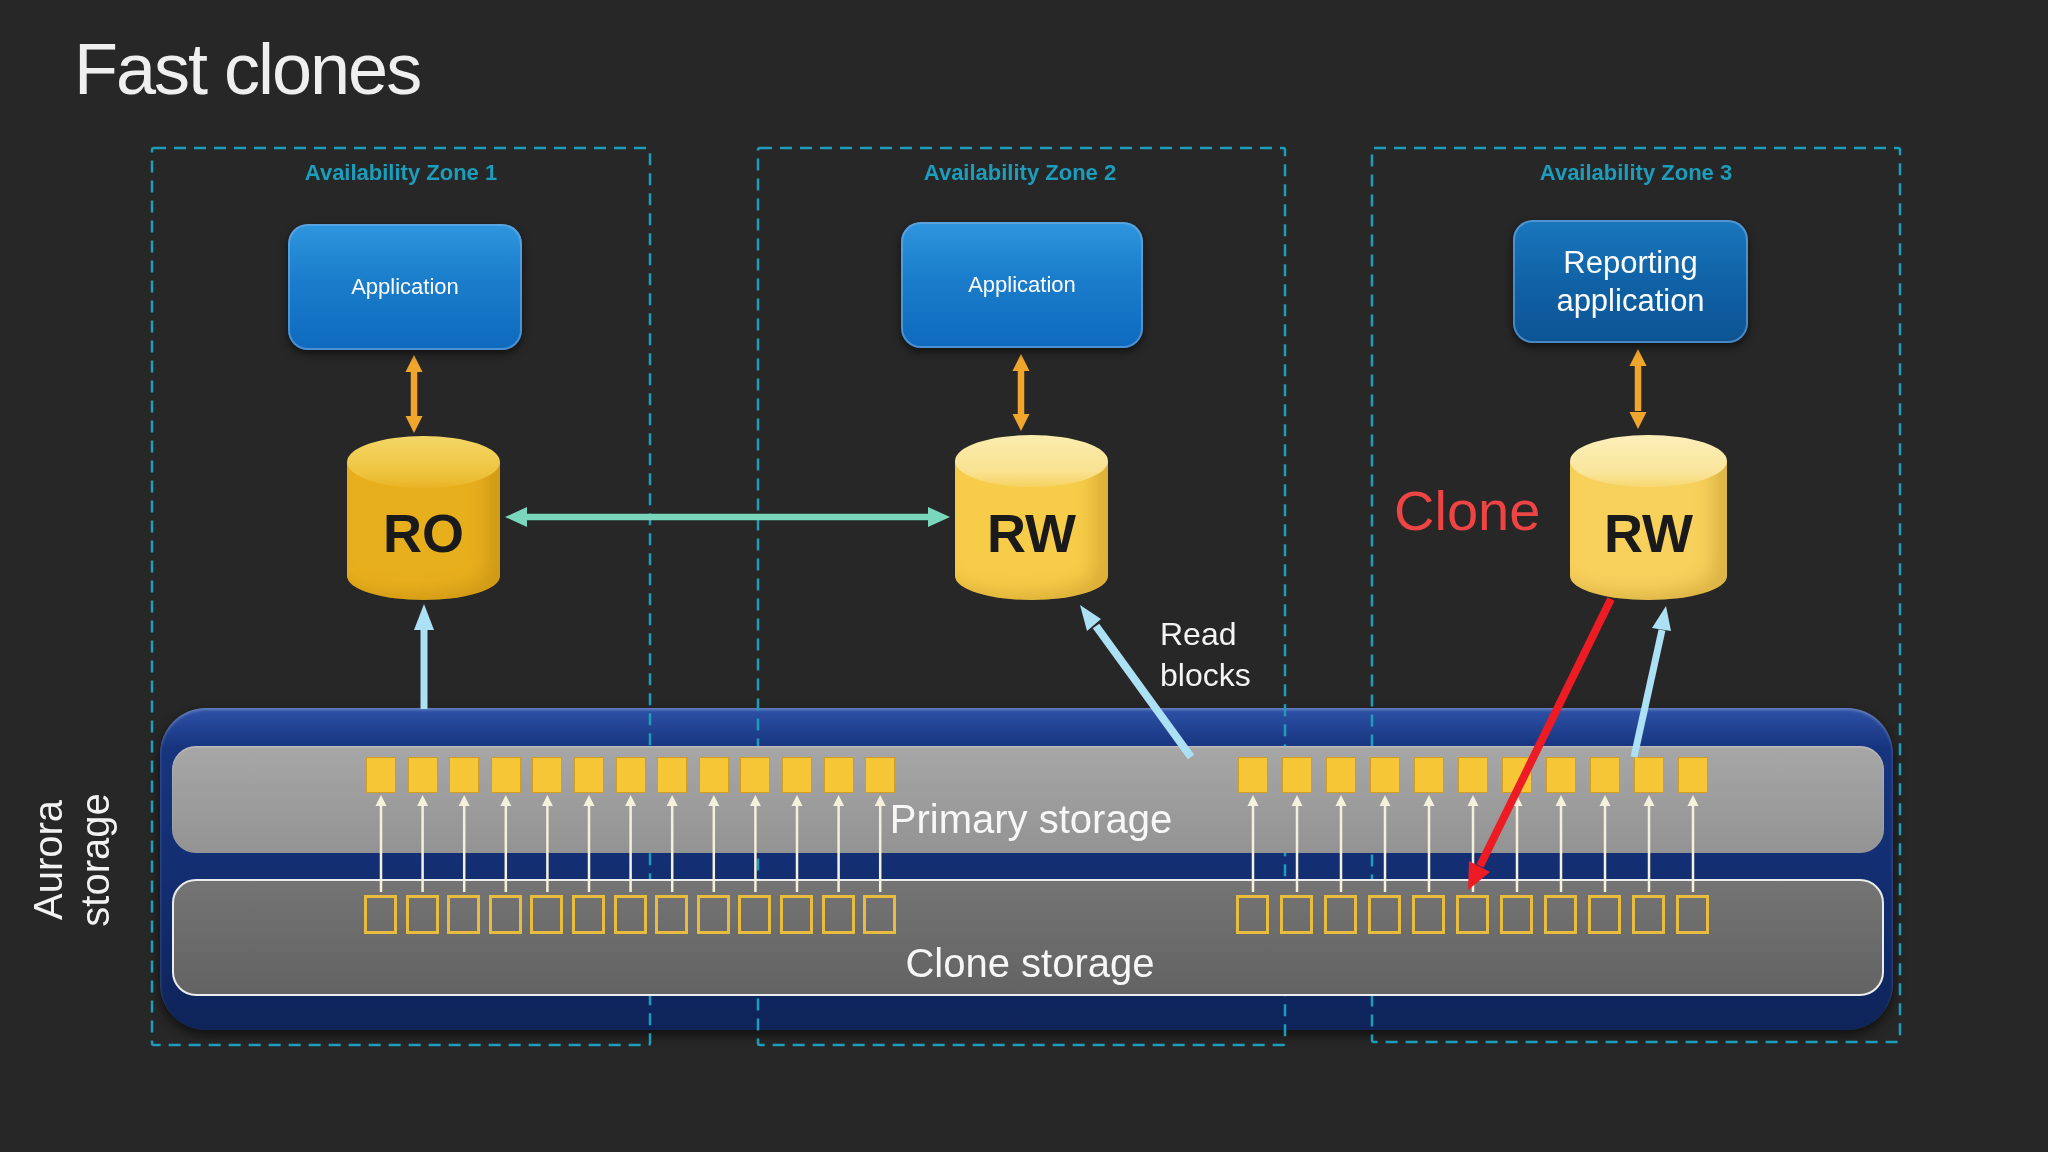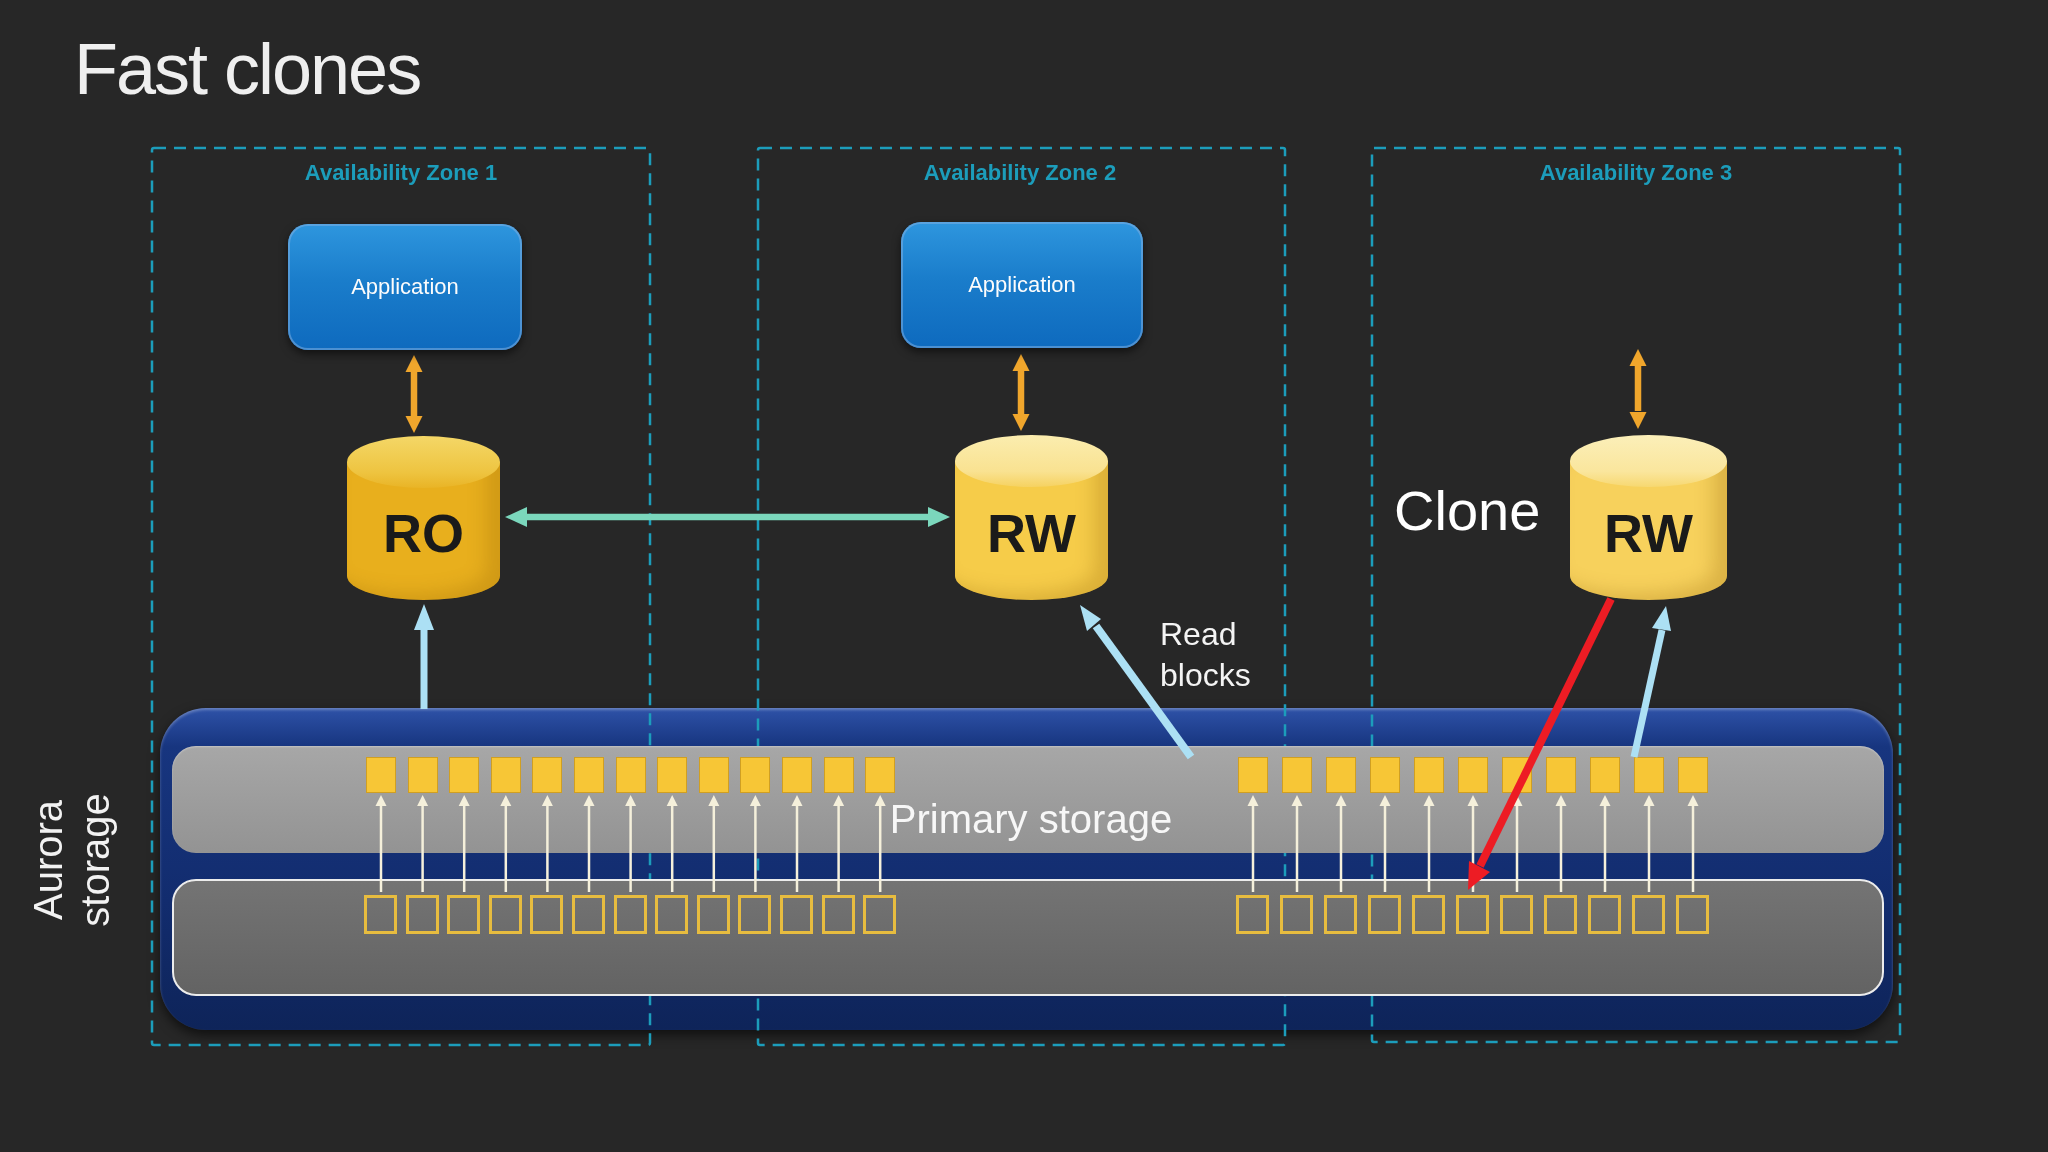--- a/index.html
+++ b/index.html
@@ -29,21 +29,21 @@
   .cyl-top{position:absolute;left:0;right:0;top:0;height:52px;border-radius:50%;}
   .cyl-label{position:absolute;left:0;right:0;top:30px;bottom:0;display:flex;align-items:center;
              justify-content:center;font-size:54px;font-weight:600;color:#1A1A1A;}
   .cyl-ro  .cyl-body{background:#E8AF1D;}
   .cyl-ro  .cyl-top{background:linear-gradient(180deg,#F4D767 0%,#EEC440 70%,#E9B426 100%);}
   .cyl-rw  .cyl-body{background:#F6CC49;}
   .cyl-rw  .cyl-top{background:linear-gradient(180deg,#FBEDAF 0%,#F9E291 70%,#F6D261 100%);}
   .cyl-rw3 .cyl-body{background:#F7D15C;}
   .cyl-rw3 .cyl-top{background:linear-gradient(180deg,#FBEFB9 0%,#FAE69D 70%,#F7D871 100%);}
 
-  .clone-word{left:1394px;top:478px;font-size:56px;color:#ffffff;z-index:6;}
+  .clone-word{left:1394px;top:478px;font-size:56px;color:#ef4444;z-index:6;}
   .read-blocks{left:1160px;top:614px;width:140px;font-size:32px;line-height:1.28;color:#F4F4F4;z-index:6;}
 
   
   .navy{left:160px;top:708px;width:1733px;height:322px;border-radius:46px;z-index:1;
         background:linear-gradient(180deg,#2E52A8 0%,#17357F 12%,#122C6E 60%,#0E2459 100%);
         box-shadow:0 5px 12px rgba(0,0,0,.6), inset 0 2px 3px rgba(255,255,255,.28);}
   .bar{left:172px;width:1712px;z-index:3;border-radius:24px;}
   .bar-primary{top:746px;height:107px;background:linear-gradient(180deg,#A7A7A7,#939393);
                box-shadow:inset 0 1px 2px rgba(255,255,255,.35);}
   .bar-clone{top:879px;height:117px;background:linear-gradient(180deg,#747474,#636363);
@@ -88,25 +88,29 @@
   <div class="abs zone-label" style="left:401px">Availability Zone 1</div>
   <div class="abs zone-label" style="left:1020px">Availability Zone 2</div>
   <div class="abs zone-label" style="left:1636px">Availability Zone 3</div>
 
   <div class="abs appbox" style="left:288px;top:224px;width:234px;height:126px">
     <span>Application</span>
   </div>
   <div class="abs appbox" style="left:901px;top:222px;width:242px;height:126px">
     <span>Application</span>
   </div>
+  <div class="abs appbox dark" style="left:1513px;top:220px;width:235px;height:123px;padding:0 28px;box-sizing:border-box">
+    <span>Reporting application</span>
+  </div>
 
   <div class="abs navy"></div>
   <div class="abs bar bar-primary"></div>
   <div class="abs bar bar-clone"></div>
   <div class="abs bar-label" style="left:1031px;top:797px">Primary storage</div>
+  <div class="abs bar-label" style="left:1030px;top:941px">Clone storage</div>
   <div class="abs aurora-label">Aurora storage</div>
 
   <div id="blocks">
       <div class="blk-filled" style="left: 366px; top: 757px;"></div>
       <div class="blk-outline" style="left: 364px; top: 895px;"></div>
       <div class="blk-filled" style="left: 407.6px; top: 757px;"></div>
       <div class="blk-outline" style="left: 405.6px; top: 895px;"></div>
       <div class="blk-filled" style="left: 449.2px; top: 757px;"></div>
       <div class="blk-outline" style="left: 447.2px; top: 895px;"></div>
       <div class="blk-filled" style="left: 490.8px; top: 757px;"></div>

